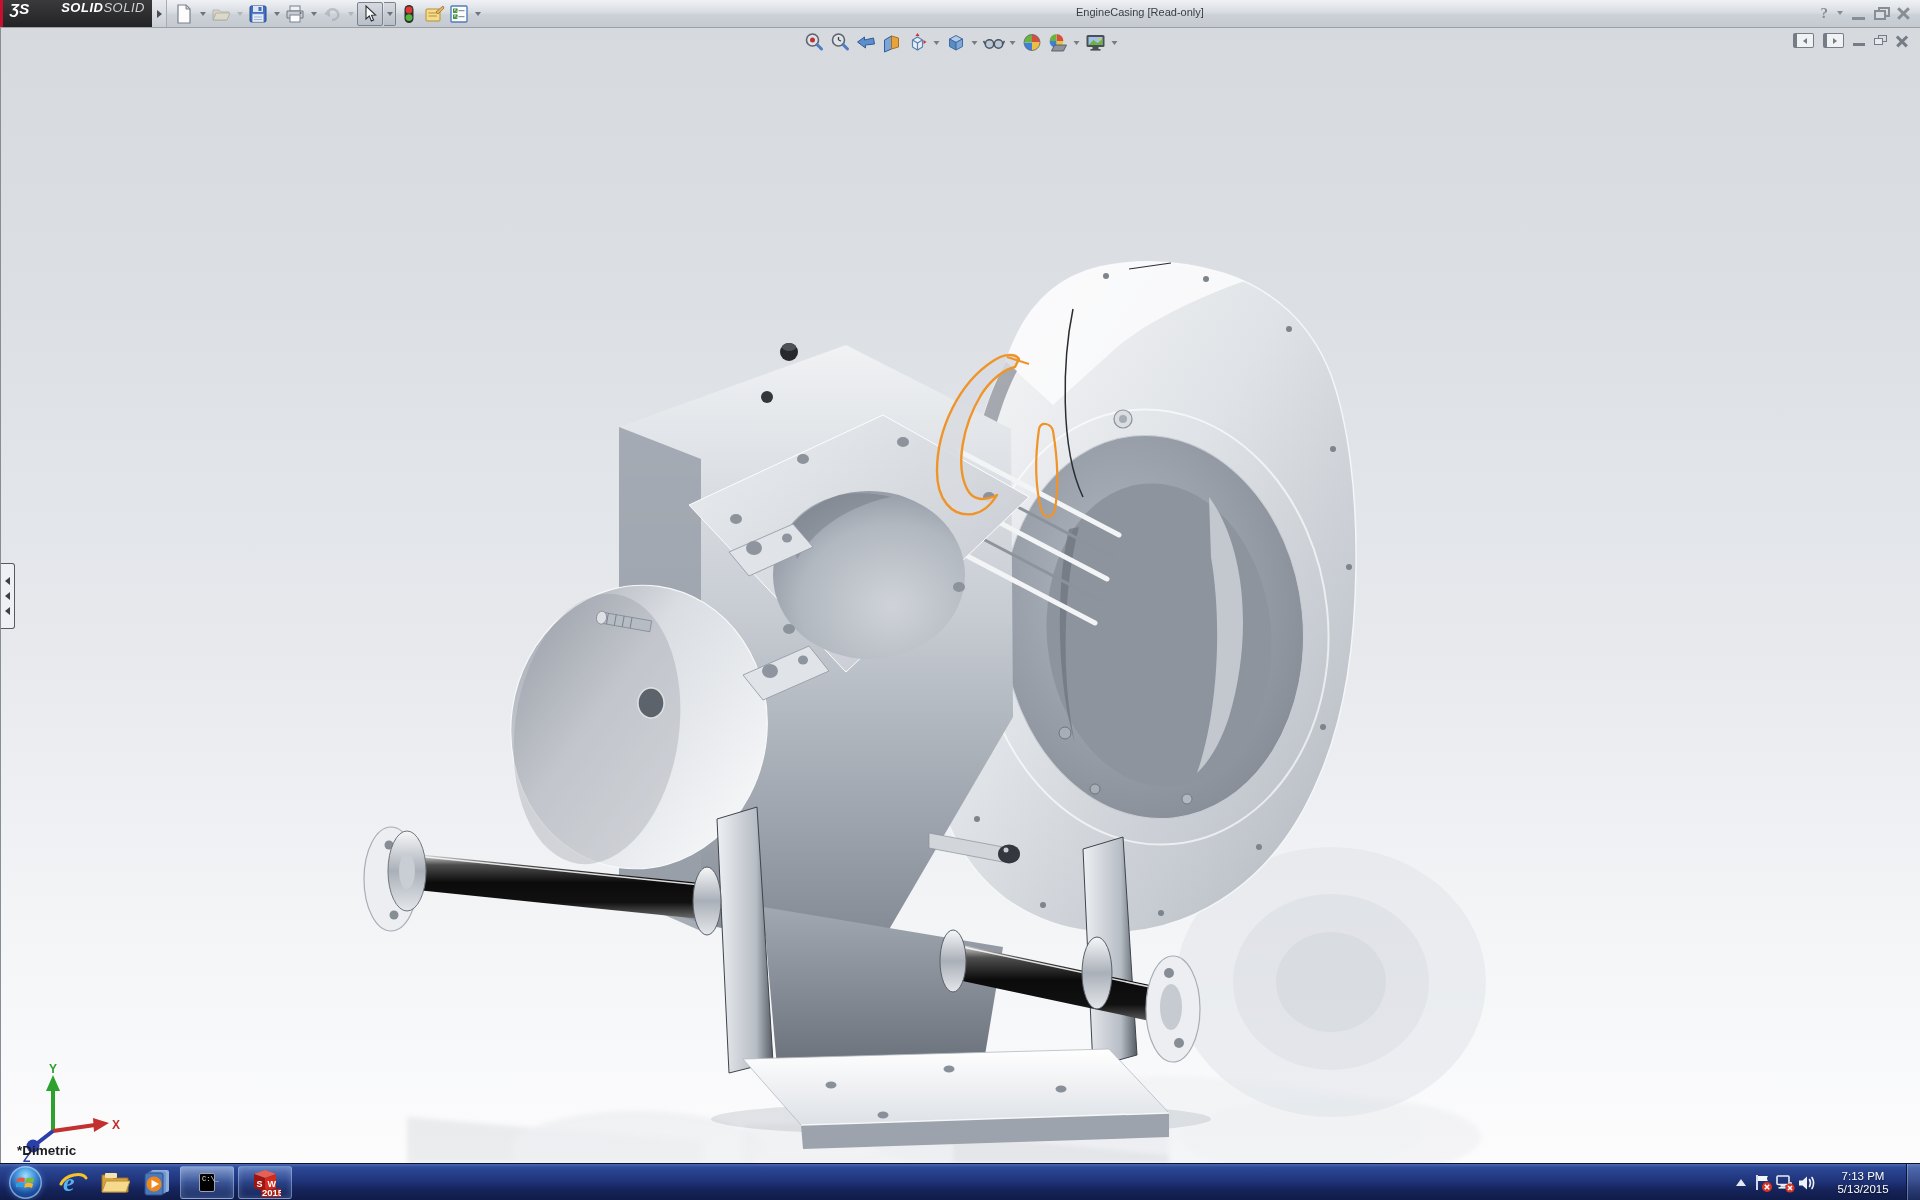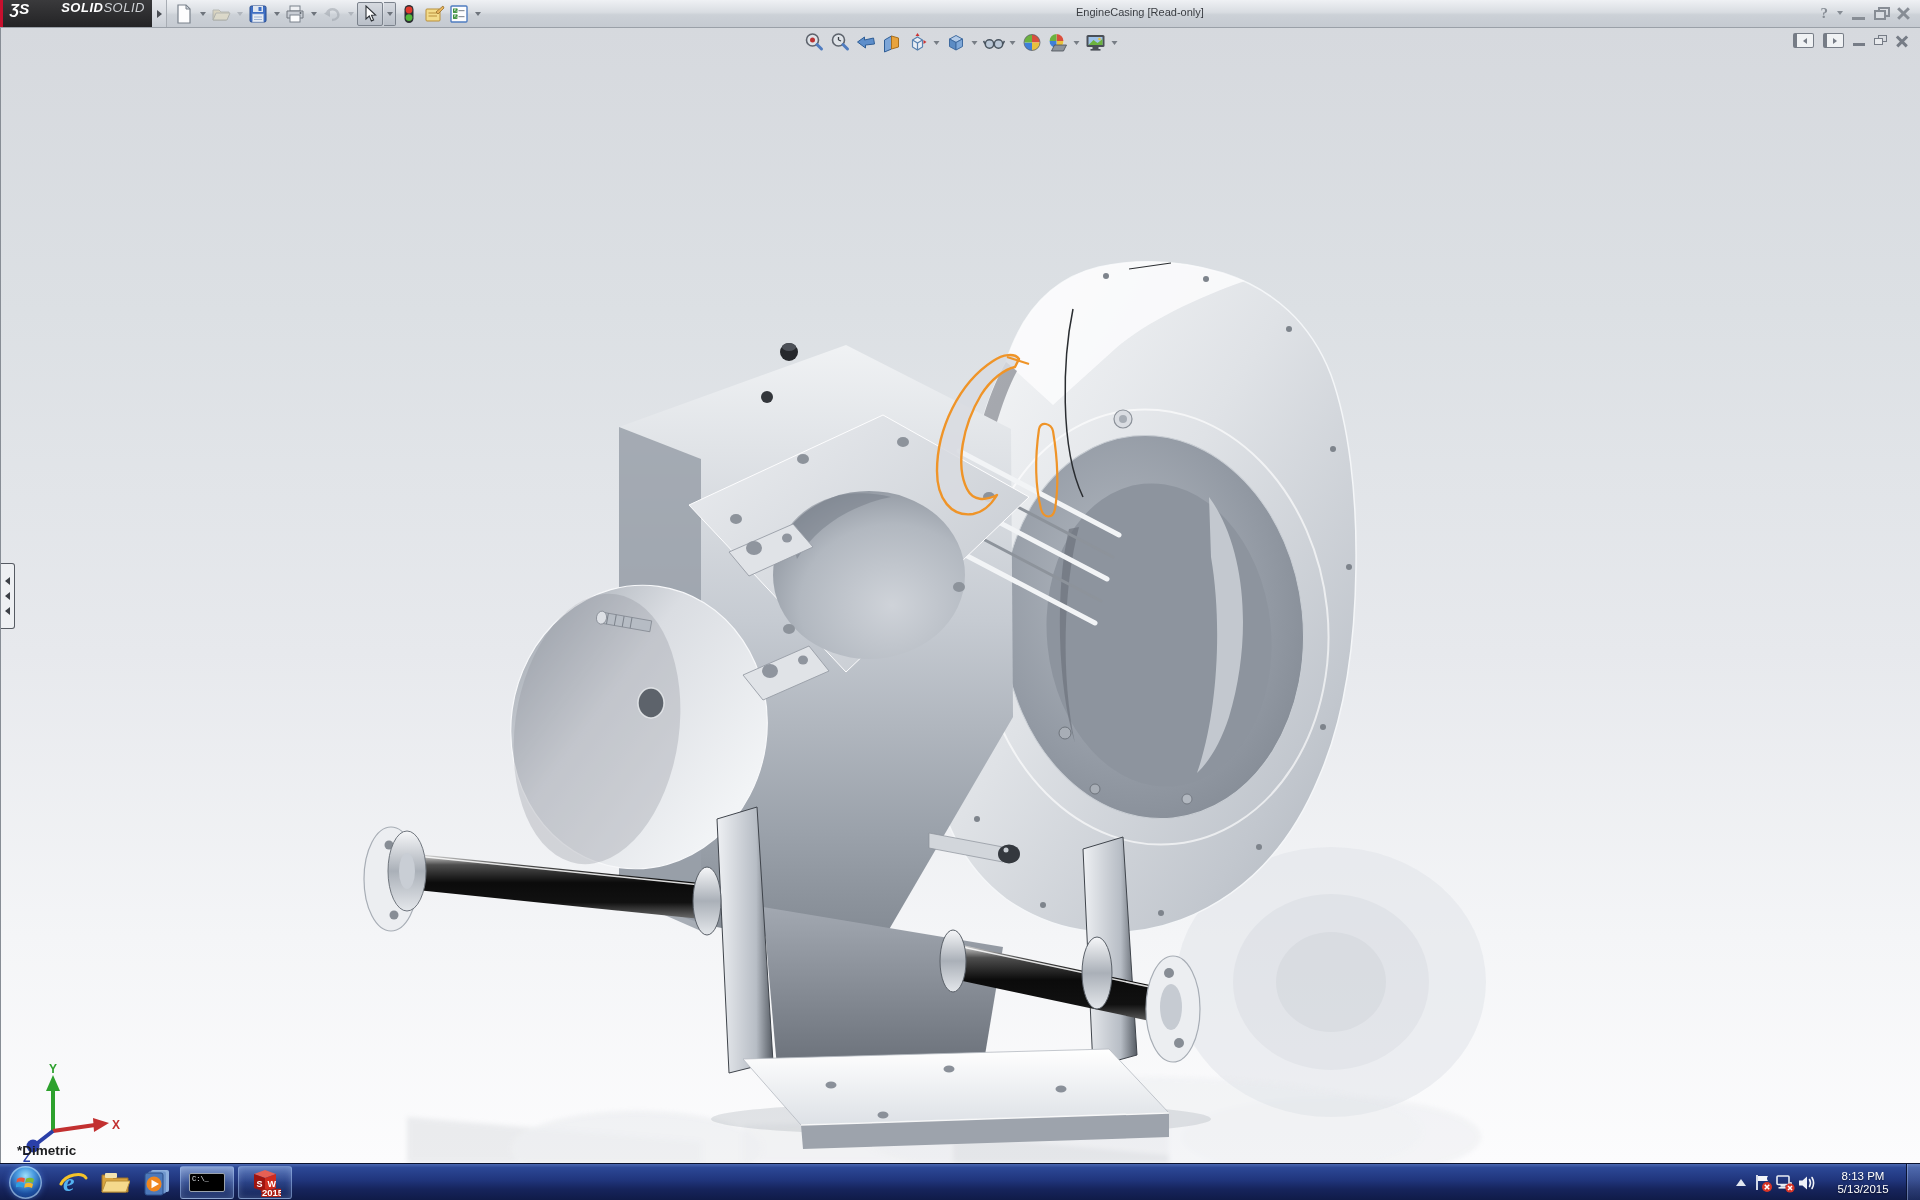--- a/index.html
+++ b/index.html
@@ -86,21 +86,21 @@
   .start-orb{position:relative;width:33px;height:33px;margin:0 10px 0 9px;border-radius:50%;
     background:radial-gradient(circle at 50% 30%,#9fe0fa 0%,#4a9be0 30%,#1c4fa0 62%,#0e2d6e 100%);
     box-shadow:inset 0 0 0 1.5px rgba(210,235,255,.55), 0 0 6px rgba(90,150,255,.5);
     display:flex;align-items:center;justify-content:center;}
   .task-ico{width:36px;height:33px;display:flex;align-items:center;justify-content:center;margin:0 3px;}
   .task-btn{width:54px;height:33px;display:flex;align-items:center;justify-content:center;margin:0 2px;
     border:1px solid rgba(165,195,240,.55);border-radius:3px;
     background:linear-gradient(180deg,rgba(170,200,245,.40),rgba(90,130,200,.22) 50%,rgba(40,70,140,.25));
     box-shadow:inset 0 0 6px rgba(200,225,255,.25);box-sizing:border-box;}
   .task-btn.bright{background:linear-gradient(180deg,rgba(200,222,250,.55),rgba(120,160,220,.32) 50%,rgba(60,95,170,.3));}
-  .cmd-ico{width:36px;height:19px;background:#000;border:1px solid #9aa2ad;border-radius:2px;
+  .cmd-ico{width:16px;height:19px;background:#000;border:1px solid #9aa2ad;border-radius:2px;
     color:#e6e9ee;font-family:"Liberation Mono",monospace;font-size:7px;line-height:9px;padding:1px 2px;box-sizing:border-box;}
   .tray{position:absolute;right:0;top:0;height:37px;display:flex;align-items:center;}
   .tray-ico{width:22px;height:24px;display:flex;align-items:center;justify-content:center;}
   .clock{width:74px;text-align:center;color:#fff;font-size:11.5px;line-height:13px;margin:0 6px 0 8px;
     text-shadow:0 1px 2px rgba(0,0,0,.6);}
   .show-desktop{width:13px;height:37px;border-left:1px solid #0a1434;
     background:linear-gradient(180deg,rgba(150,175,220,.35),rgba(60,85,150,.25));box-shadow:inset 1px 0 0 rgba(190,210,250,.4);}
 </style>
 </head>
 <body>
@@ -651,20 +651,20 @@
         </svg>
       </div>
       <div class="tray-ico">
         <svg width="20" height="18" viewBox="0 0 20 18">
           <path d="M2 6.5 L5.5 6.5 L10 2.5 L10 15.5 L5.5 11.5 L2 11.5 Z" fill="#eef1f7"></path>
           <path d="M12.5 5.5 Q14.5 9 12.5 12.5" fill="none" stroke="#eef1f7" stroke-width="1.6" stroke-linecap="round"></path>
           <path d="M15 3.5 Q18.2 9 15 14.5" fill="none" stroke="#eef1f7" stroke-width="1.6" stroke-linecap="round"></path>
         </svg>
       </div>
       <div class="clock">
-        <div>8:13 PM</div>
+        <div>7:13 PM</div>
         <div>5/13/2015</div>
       </div>
       <div class="show-desktop"></div>
     </div>
   </div>
 
 </div>
 
 </body></html>

